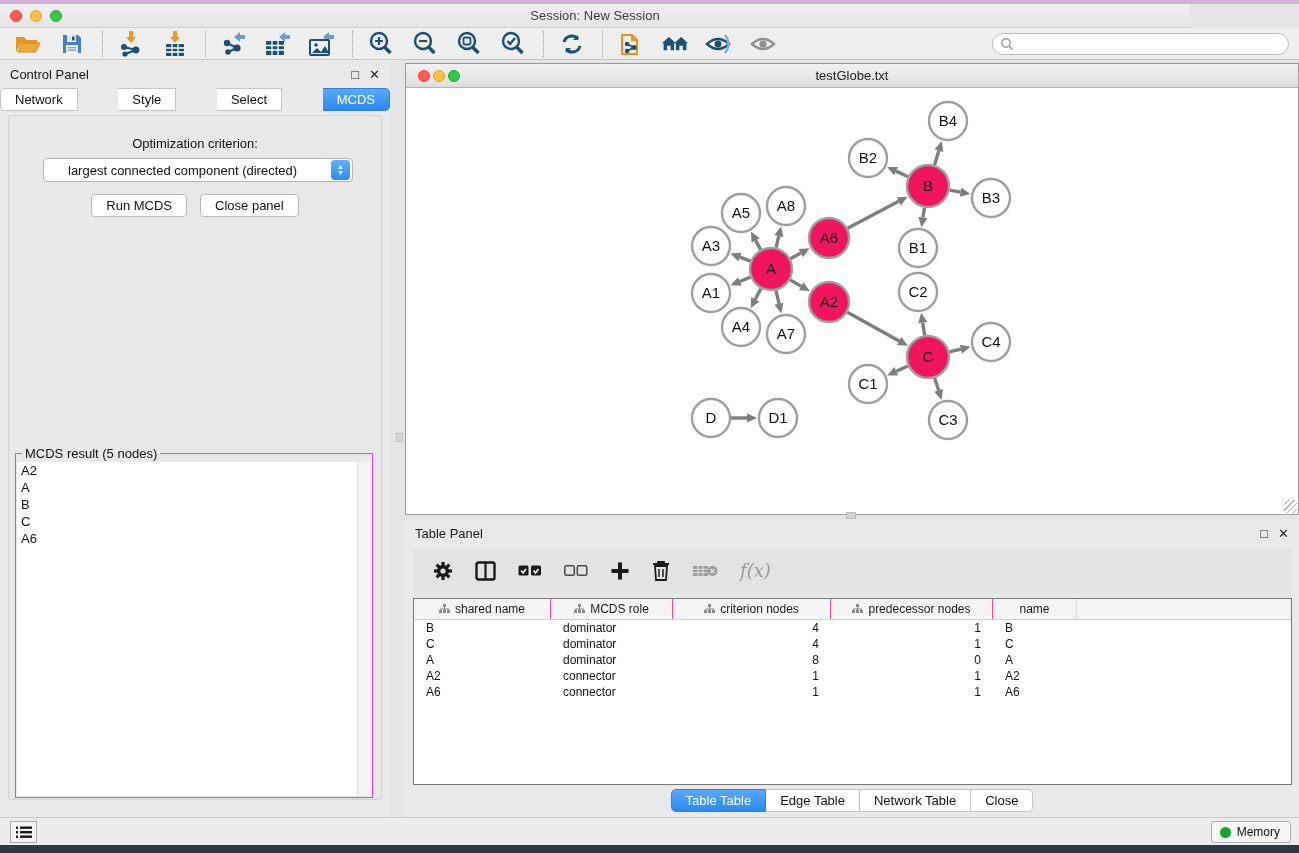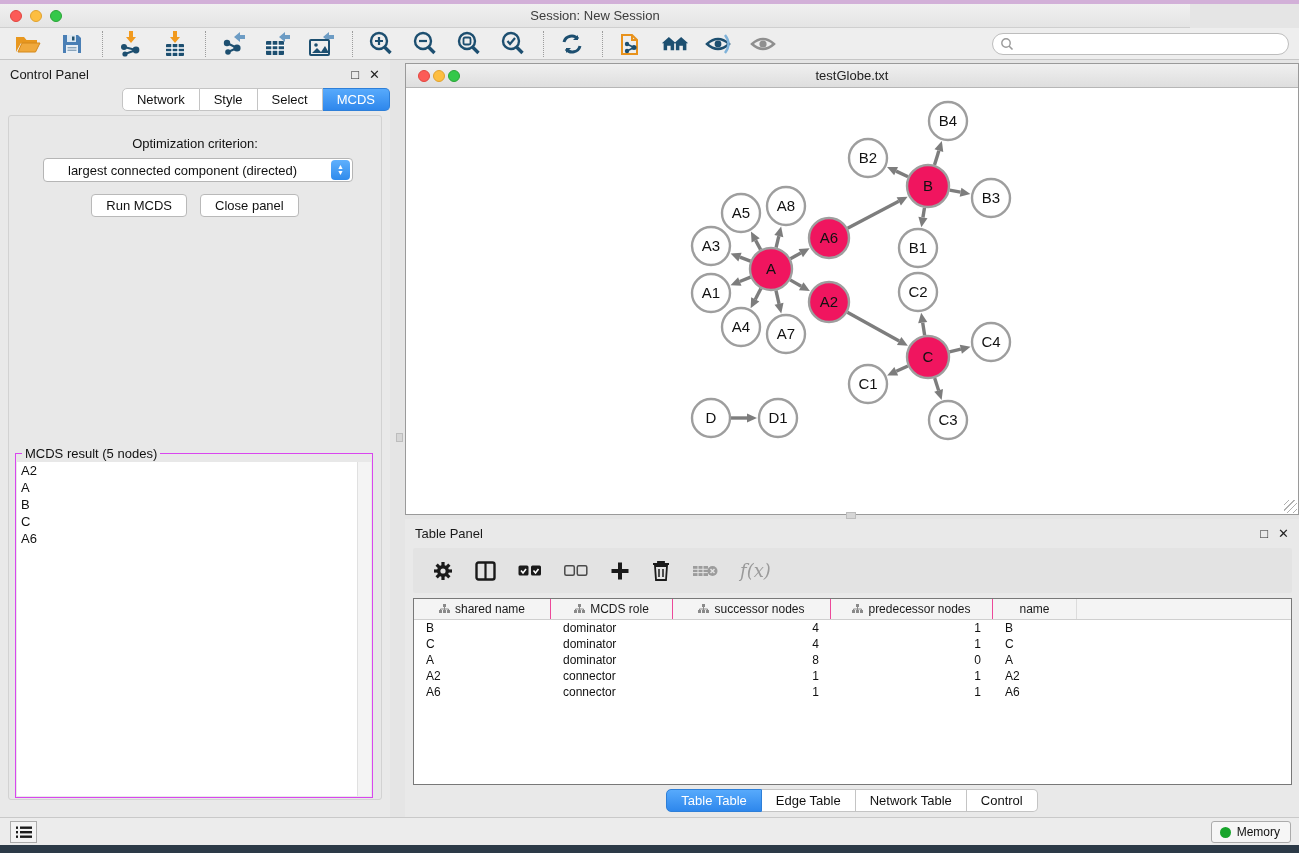--- a/index.html
+++ b/index.html
@@ -23,21 +23,21 @@
   .searchbox { margin-left:auto; margin-right:10px; width:297px; height:22px; background:#fff;
     border:1px solid #bdbdbd; border-radius:11px; display:flex; align-items:center; padding-left:7px; }
   .searchbox svg { flex:none; }
   .searchbox input { border:none; outline:none; flex:1; font-size:12px; background:transparent; padding-left:4px; }
 
   
   .control-panel { position:absolute; left:0; top:60px; width:390px; height:757px; background:#e9e9e9; }
   .panel-head { height:28px; display:flex; align-items:center; padding:0 10px; font-size:13px; color:#1a1a1a; }
   .panel-head .sp { flex:1; }
   .wbtn { font-size:13px; color:#222; margin-left:10px; cursor:default; }
-  .seg-tabs { display:flex; justify-content:flex-end; }
+  .seg-tabs { display:flex; justify-content:space-between; }
   .seg-tab { font-size:13px; padding:3px 14px; background:#fff; border:1px solid #c4c4c4; border-left:none; color:#111; }
   .seg-tab:first-child { border-left:1px solid #c4c4c4; border-radius:5px 0 0 5px; }
   .seg-tab:last-child { border-radius:0 5px 5px 0; }
   .seg-tab.selected { background:linear-gradient(#57aafc,#2e87ec); border-color:#2e7fd8; color:#fff; }
   .cp-content { position:absolute; left:8px; right:8px; top:55px; bottom:17px;
     background:#e8e8e8; border:1px solid #d2d2d2; border-radius:3px; }
   .opt-label { text-align:center; font-size:13px; color:#111; margin-top:20px; }
   .cp-select { position:absolute; left:34px; right:28px; top:42px; height:24px; background:#fff;
     border:1px solid #b5b5b5; border-radius:4px; display:flex; align-items:center; }
   .cp-select .val { flex:1; font-size:13px; padding-left:24px; color:#111; white-space:nowrap; }
@@ -562,21 +562,21 @@
         <div class="th" style="width: 158px;">
           <svg width="11" height="10" viewBox="0 0 11 10">
             <g fill="#8a8a8a">
               <rect x="4" y="0" width="3" height="3"></rect>
               <rect x="0" y="6" width="3" height="3"></rect>
               <rect x="4" y="6" width="3" height="3"></rect>
               <rect x="8" y="6" width="3" height="3"></rect>
             </g>
             <path d="M5.5 3 v2 M1.5 6 v-1 h8 v1 M5.5 4 v2" stroke="#8a8a8a" fill="none"></path>
           </svg>
-          <span>successor nodes</span>
+          <span>criterion nodes</span>
         </div>
         <div class="th" style="width: 162px;">
           <svg width="11" height="10" viewBox="0 0 11 10">
             <g fill="#8a8a8a">
               <rect x="4" y="0" width="3" height="3"></rect>
               <rect x="0" y="6" width="3" height="3"></rect>
               <rect x="4" y="6" width="3" height="3"></rect>
               <rect x="8" y="6" width="3" height="3"></rect>
             </g>
             <path d="M5.5 3 v2 M1.5 6 v-1 h8 v1 M5.5 4 v2" stroke="#8a8a8a" fill="none"></path>
@@ -622,21 +622,21 @@
           <div class="td num" style="width: 158px;">1</div>
           <div class="td num" style="width: 162px;">1</div>
           <div class="td" style="width: 84px;">A6</div>
         </div>
       </div>
   </div>
   <div class="tp-tabs seg-tabs" id="tp-tabs">
       <span class="seg-tab selected">Table Table</span>
       <span class="seg-tab">Edge Table</span>
       <span class="seg-tab">Network Table</span>
-      <span class="seg-tab">Control</span>
+      <span class="seg-tab">Close</span>
     </div>
 </div>
 
 <div class="statusbar">
   <div class="list-btn">
     <svg width="16" height="13" viewBox="0 0 16 13">
       <g fill="#1a1a1a">
         <rect x="0" y="0.5" width="2" height="2.4"></rect>
           <rect x="4" y="0.5" width="12" height="2.4"></rect>
         <rect x="0" y="5" width="2" height="2.4"></rect>

